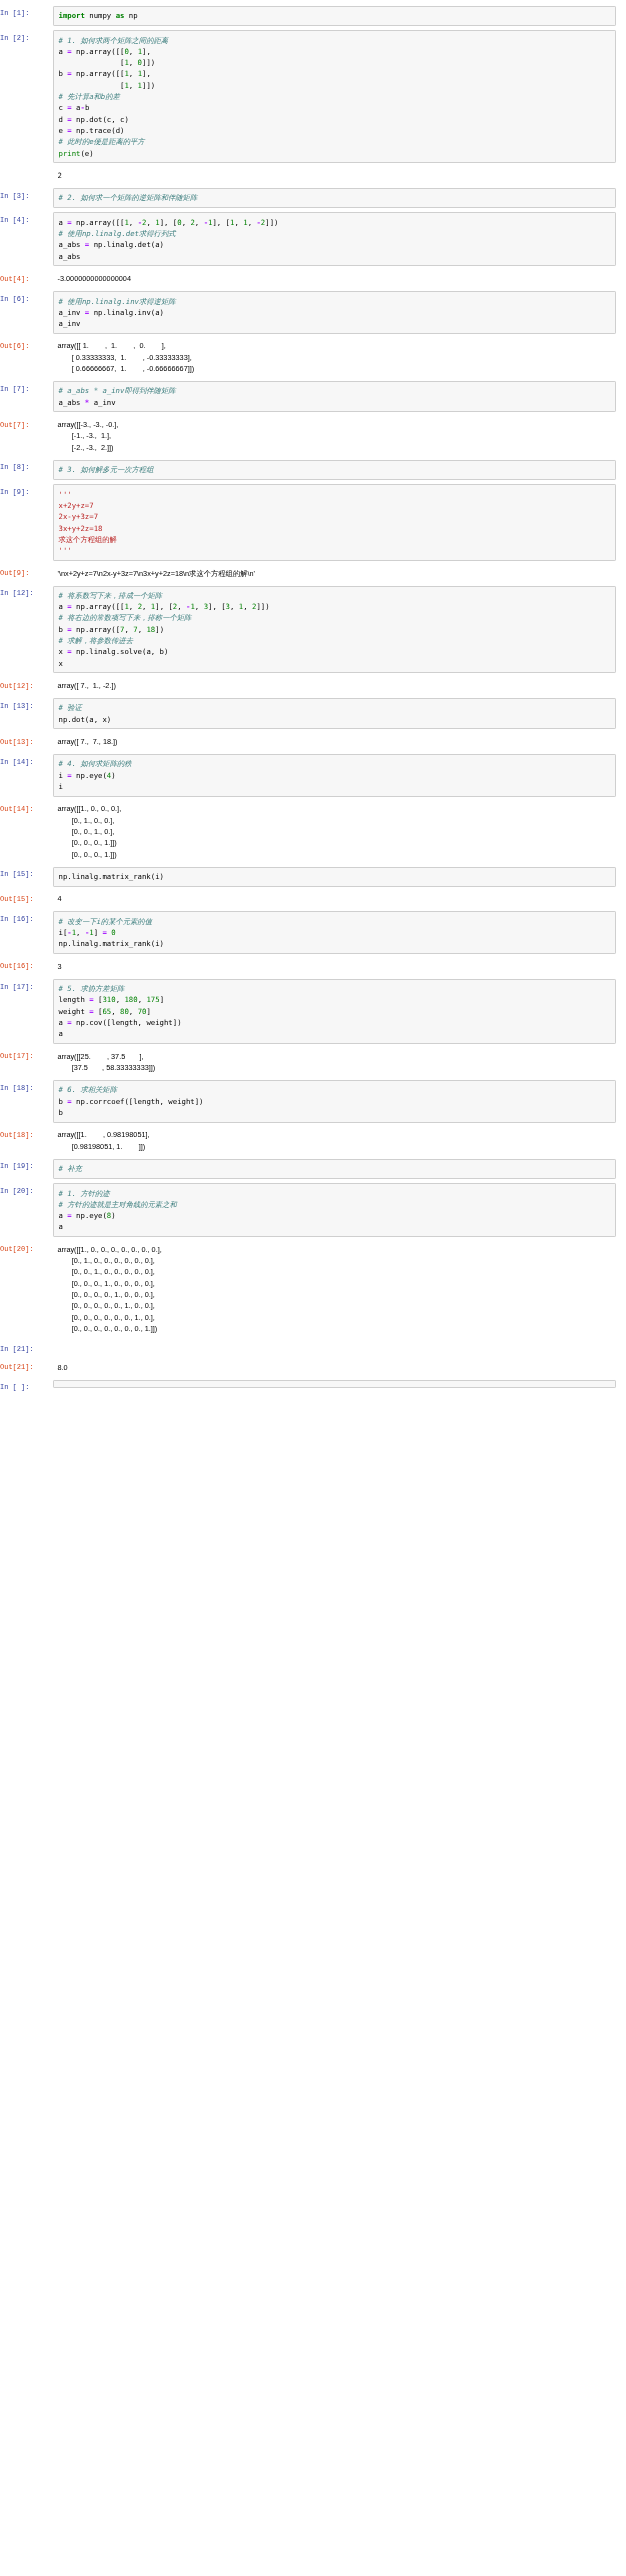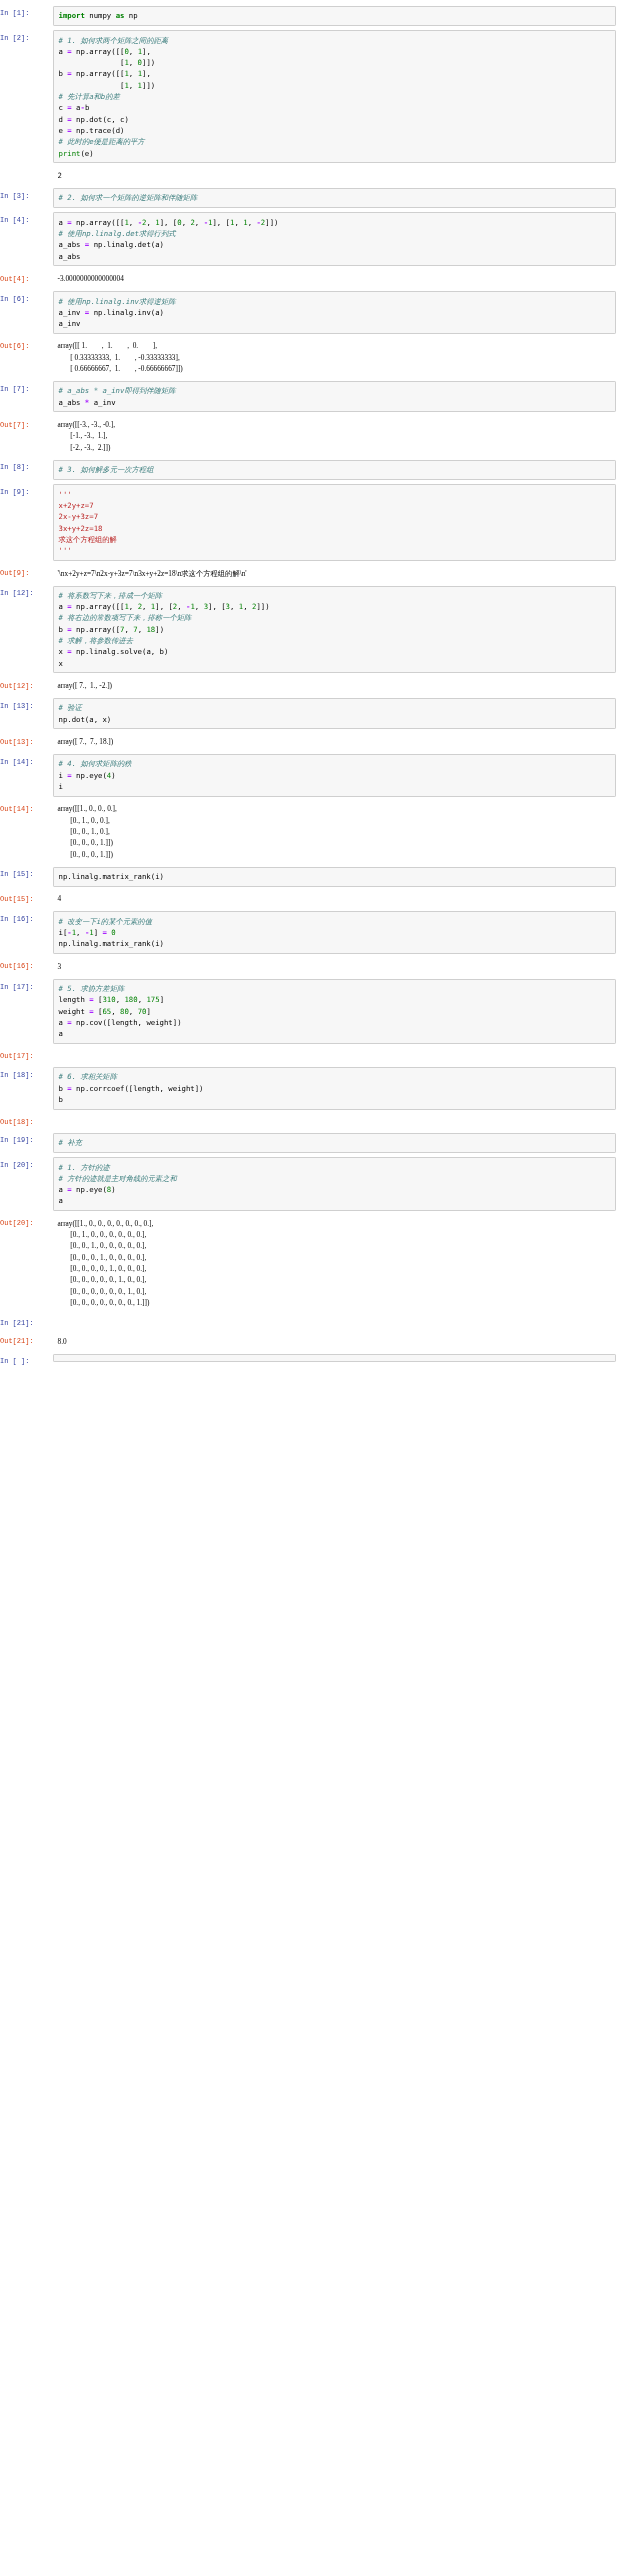--- a/index.html
+++ b/index.html
@@ -32,21 +32,21 @@
     background: #f7f7f7;
     padding: 3.4px 4.5px;
     font-family: "DejaVu Sans Mono", Menlo, Consolas, monospace;
     font-size: 7.3px;
     line-height: 1.55;
     white-space: pre;
     overflow-x: auto;
   }
   .output-area {
     padding: 2.2px 4.5px 2.2px 4.5px;
-    font-family: Liberation Serif, serif;
+    font-family: Liberation Sans, sans-serif;
     font-size: 7.3px;
     line-height: 1.55;
     white-space: pre;
     background: #fff;
   }
   .output-stream {
     padding: 2.2px 4.5px 2.2px 4.5px;
     font-family: "DejaVu Sans Mono", Menlo, Consolas, monospace;
     font-size: 7.3px;
     line-height: 1.55;
@@ -247,31 +247,39 @@
       <div class="area">
         <div class="input-area"><span class="cm"># 5. 求协方差矩阵</span>
 length <span class="op">=</span> [<span class="num">310</span>, <span class="num">180</span>, <span class="num">175</span>]
 weight <span class="op">=</span> [<span class="num">65</span>, <span class="num">80</span>, <span class="num">70</span>]
 a <span class="op">=</span> np.cov([length, weight])
 a</div>
       </div>
     </div>
     <div class="cell">
       <div class="prompt prompt-out">Out[17]:</div>
+      <div class="area">
+        <div class="output-area">array([[25.        , 37.5       ],
+       [37.5       , 58.33333333]])</div>
+      </div>
     </div>
     <div class="cell">
       <div class="prompt prompt-in">In [18]:</div>
       <div class="area">
         <div class="input-area"><span class="cm"># 6. 求相关矩阵</span>
 b <span class="op">=</span> np.corrcoef([length, weight])
 b</div>
       </div>
     </div>
     <div class="cell">
       <div class="prompt prompt-out">Out[18]:</div>
+      <div class="area">
+        <div class="output-area">array([[1.        , 0.98198051],
+       [0.98198051, 1.        ]])</div>
+      </div>
     </div>
     <div class="cell">
       <div class="prompt prompt-in">In [19]:</div>
       <div class="area">
         <div class="input-area"><span class="cm"># 补充</span></div>
       </div>
     </div>
     <div class="cell">
       <div class="prompt prompt-in">In [20]:</div>
       <div class="area">

